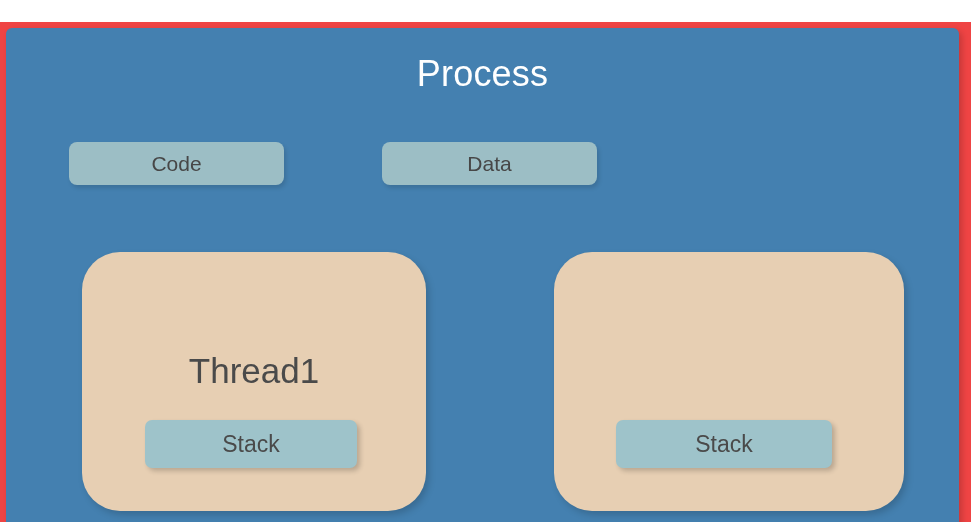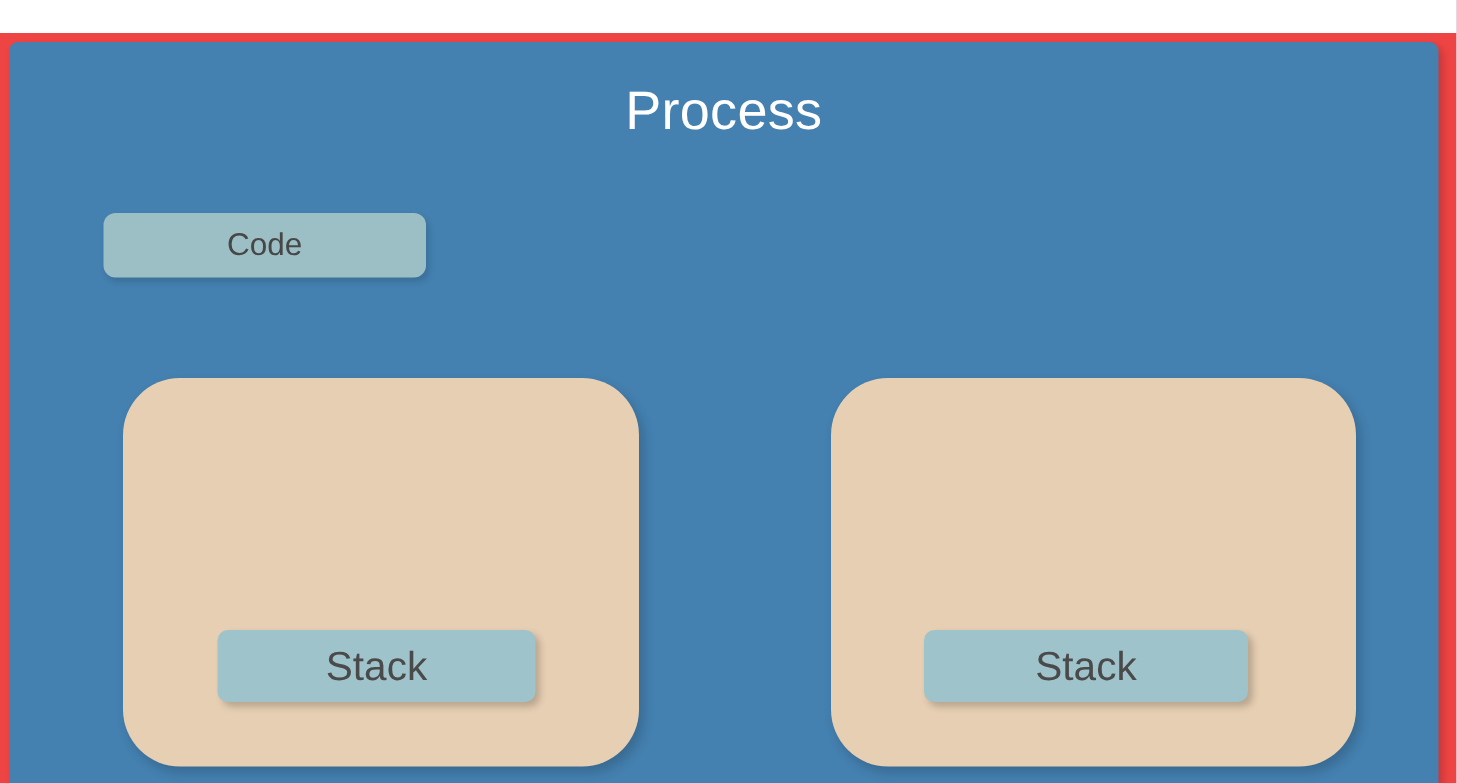--- a/index.html
+++ b/index.html
@@ -89,21 +89,21 @@
     line-height: 1.1;
   }
 
   .stack-box {
     position: absolute;
     top: 168px;
     height: 48px;
     background: #9EC3CA;
     border-radius: 7px;
     color: #4A4A4A;
-    font-size: 27px;
+    font-size: 23px;
     display: flex;
     align-items: center;
     justify-content: center;
     box-shadow: 3px 3px 5px rgba(0,0,0,0.20);
   }
   .stack-1 { left: 63px; width: 212px; }
   .stack-2 { left: 62px; width: 216px; }
 </style>
 </head>
 <body>
@@ -111,23 +111,27 @@
 <div id="canvas">
 
   <div class="process-panel">
 
     <div class="process-title">Process</div>
 
     <div class="segment segment-code">
       <span>Code</span>
     </div>
 
+    <div class="segment segment-data">
+      <span>Data</span>
+    </div>
 
 
     <div class="thread thread-1">
+      <div class="thread-label">Thread1</div>
       <div class="stack-box stack-1">
         <span>Stack</span>
       </div>
     </div>
 
     <div class="thread thread-2">
       <div class="stack-box stack-2">
         <span>Stack</span>
       </div>
     </div>

